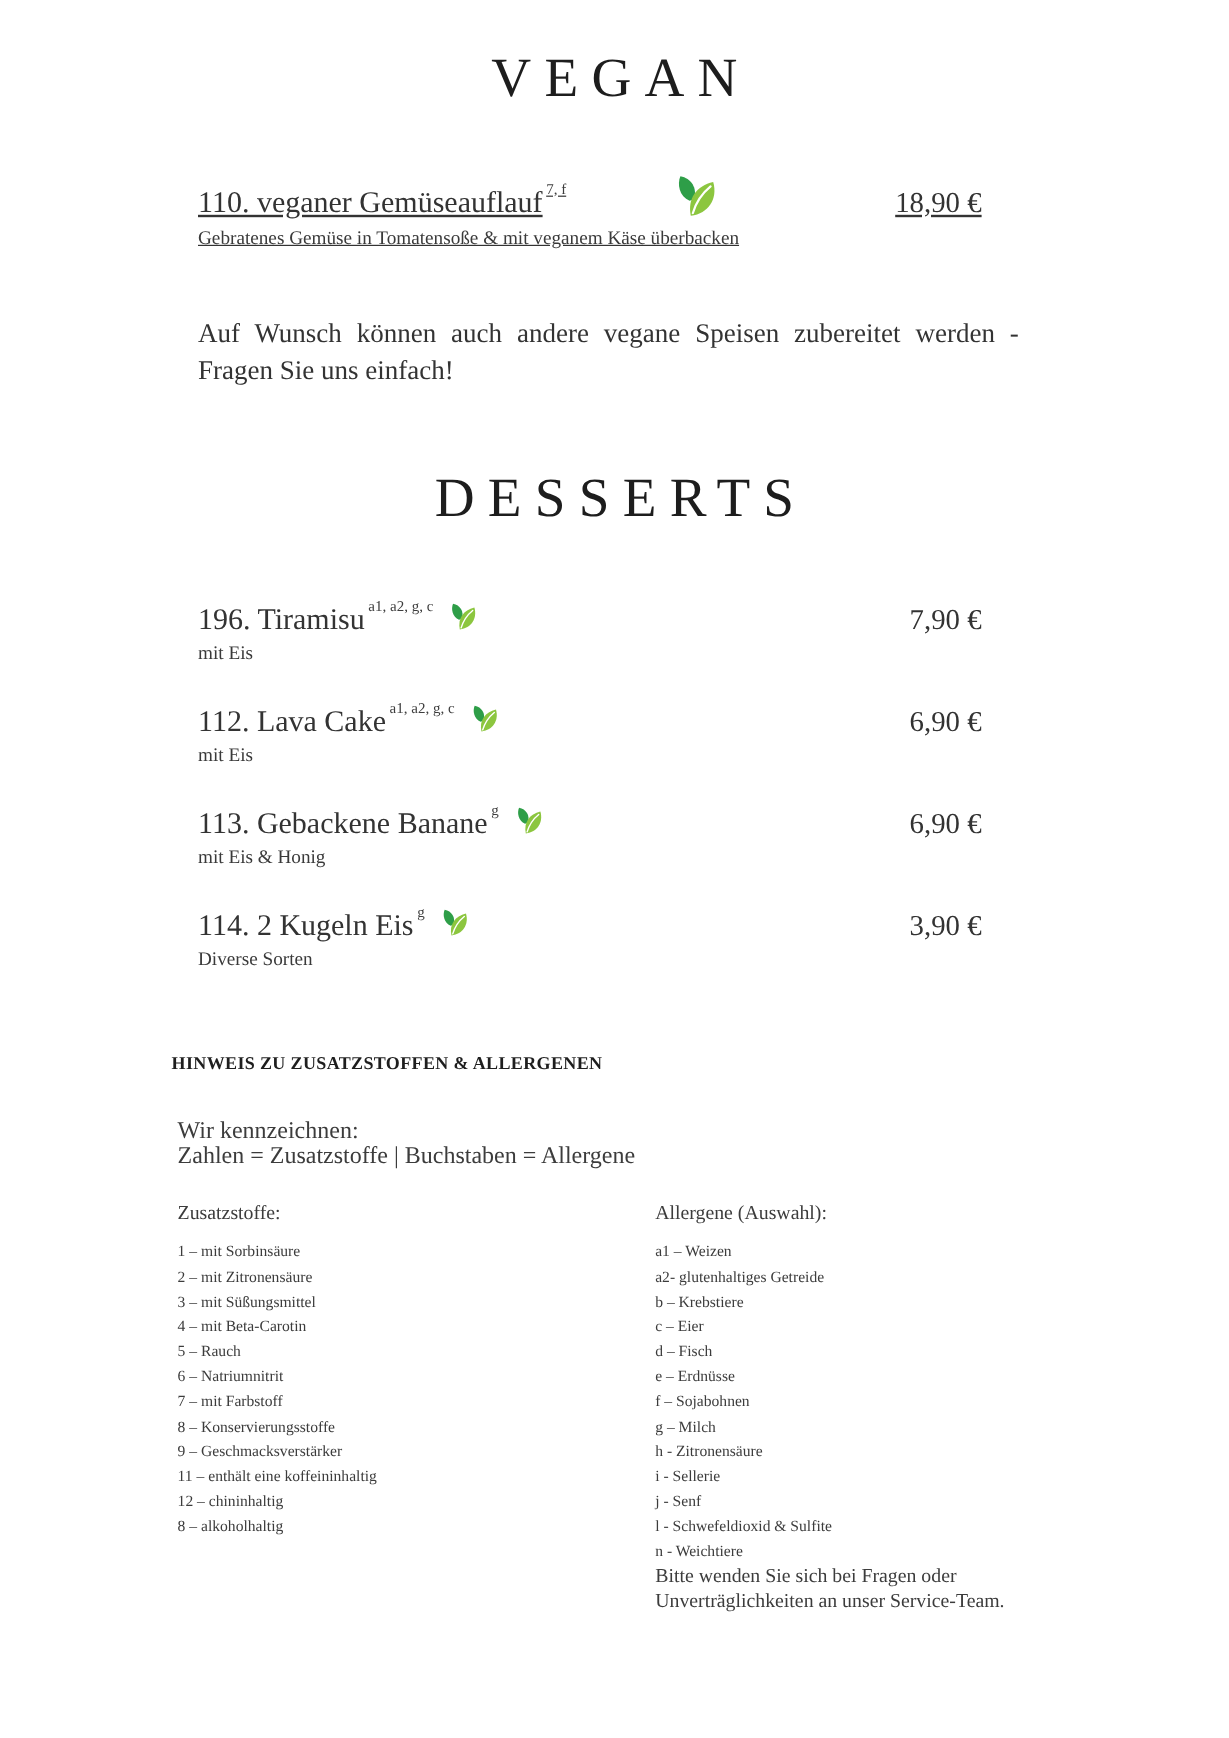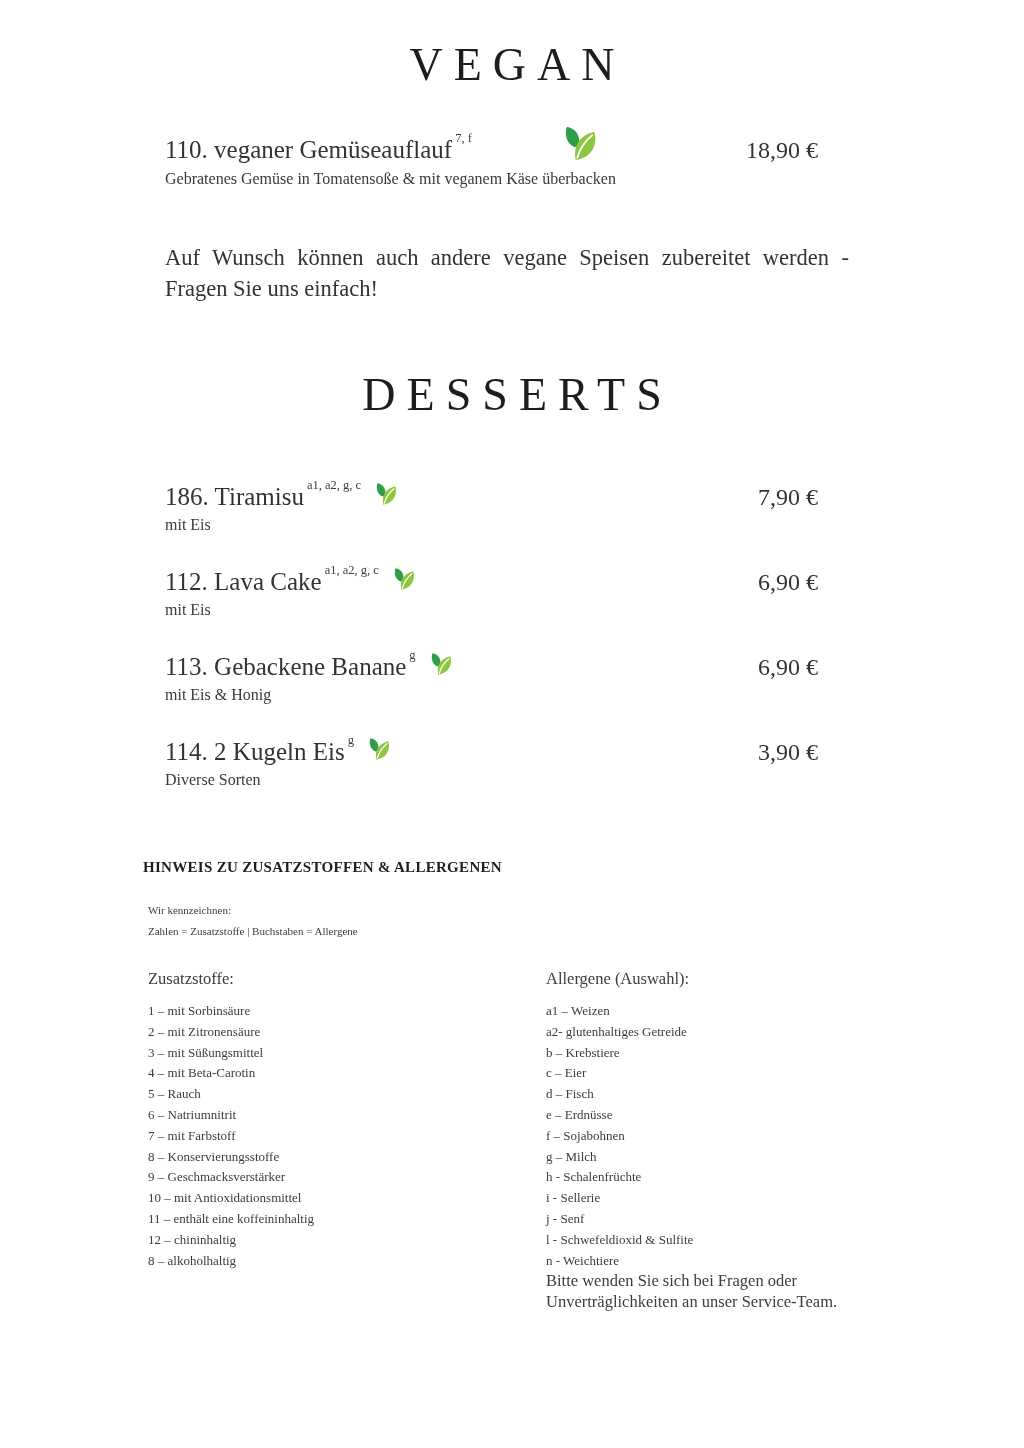--- a/index.html
+++ b/index.html
@@ -17,21 +17,21 @@
     margin: 0;
     text-align: center;
     font-size: 46px;
     font-weight: 500;
     letter-spacing: 0.24em;
     padding-left: 0.24em;
     color: #1d1d1d;
   }
 
   .item-block { margin: 0 0 0 165px; width: 653px; }
-  .vegan-item { margin-top: 44px; }
+  .vegan-item { margin-top: 64px; text-decoration: underline; }
   .item-row { display: flex; align-items: center; }
   .item-name { font-size: 25px; color: #333; white-space: nowrap; }
   .item-sup {
     font-size: 12.5px; color: #3d3d3d;
     position: relative; top: -12px; margin-left: 3px; white-space: nowrap;
   }
   .leaf { width: 40px; height: 40px; margin-left: 88px; margin-top: -10px; flex: 0 0 auto; }
   .leaf.small { width: 26px; height: 26px; margin-left: 12px; margin-top: -4px; }
   .item-price { margin-left: auto; font-size: 24px; color: #333; white-space: nowrap; }
   .item-desc { font-size: 16px; color: #3a3a3a; margin-top: 5px; }
@@ -44,21 +44,21 @@
 
   .desserts-title { margin-top: 64px; }
   .dessert-item { margin-top: 0; margin-bottom: 34px; }
   .dessert-first { margin-top: 62px; }
 
   .info-section { margin: 70px 0 0 143px; width: 760px; }
   .info-heading {
     font-size: 15px; font-weight: 600;
     letter-spacing: 0.02em; color: #1e1e1e; margin: 0;
   }
-  .info-intro { margin: 24px 0 0 5px; font-size: 11px; line-height: 21px; color: #3c3c3c; }
+  .info-intro { margin: 36px 0 0 5px; font-size: 20px; line-height: 21px; color: #3c3c3c; }
   .info-columns { display: flex; margin: 26px 0 0 5px; }
   .col-additives { width: 398px; }
   .col-allergens { width: 330px; }
   .legend-title { font-size: 16.5px; line-height: 21px; color: #3c3c3c; margin-bottom: 12px; }
   .legend-list { list-style: none; margin: 0; padding: 0; }
   .legend-list li { font-size: 13px; line-height: 20.8px; color: #3c3c3c; }
   .allergen-note { font-size: 16.5px; line-height: 20.8px; color: #3c3c3c; margin: 0; }
   .hidden-defs { position: absolute; width: 0; height: 0; overflow: hidden; }
 </style>
 </head>
@@ -90,21 +90,21 @@
     </div>
 
     <p class="note-block">Auf Wunsch können auch andere vegane Speisen zubereitet werden - Fragen Sie uns einfach!</p>
   </div>
 
   <div>
     <h1 class="section-title desserts-title">DESSERTS</h1>
 
     <div class="item-block dessert-item dessert-first">
       <div class="item-row">
-        <span class="item-name">186. Tiramisu</span>
+        <span class="item-name">196. Tiramisu</span>
         <span class="item-sup">a1, a2, g, c</span>
         <svg class="leaf small">
             <use href="#leaf-symbol"></use>
           </svg>
         <span class="item-price">7,90 €</span>
       </div>
       <div class="item-desc">mit Eis</div>
     </div>
 
     <div class="item-block dessert-item">
@@ -158,39 +158,38 @@
         <ul class="legend-list">
           <li>1 – mit Sorbinsäure</li>
           <li>2 – mit Zitronensäure</li>
           <li>3 – mit Süßungsmittel</li>
           <li>4 – mit Beta-Carotin</li>
           <li>5 – Rauch</li>
           <li>6 – Natriumnitrit</li>
           <li>7 – mit Farbstoff</li>
           <li>8 – Konservierungsstoffe</li>
           <li>9 – Geschmacksverstärker</li>
-          <li>10 – mit Antioxidationsmittel</li>
           <li>11 – enthält eine koffeininhaltig</li>
           <li>12 – chininhaltig</li>
           <li>8 – alkoholhaltig</li>
         </ul>
       </div>
 
       <div class="col-allergens">
         <div class="legend-title">Allergene (Auswahl):</div>
         <ul class="legend-list">
           <li>a1 – Weizen</li>
           <li>a2-  glutenhaltiges Getreide</li>
           <li>b – Krebstiere</li>
           <li>c – Eier</li>
           <li>d – Fisch</li>
           <li>e – Erdnüsse</li>
           <li>f – Sojabohnen</li>
           <li>g – Milch</li>
-          <li>h - Schalenfrüchte</li>
+          <li>h - Zitronensäure</li>
           <li>i - Sellerie</li>
           <li>j - Senf</li>
           <li>l - Schwefeldioxid &amp; Sulfite</li>
           <li>n - Weichtiere</li>
         </ul>
         <p class="allergen-note">Bitte wenden Sie sich bei Fragen oder Unverträglichkeiten an unser Service-Team.</p>
       </div>
     </div>
   </div>
 

